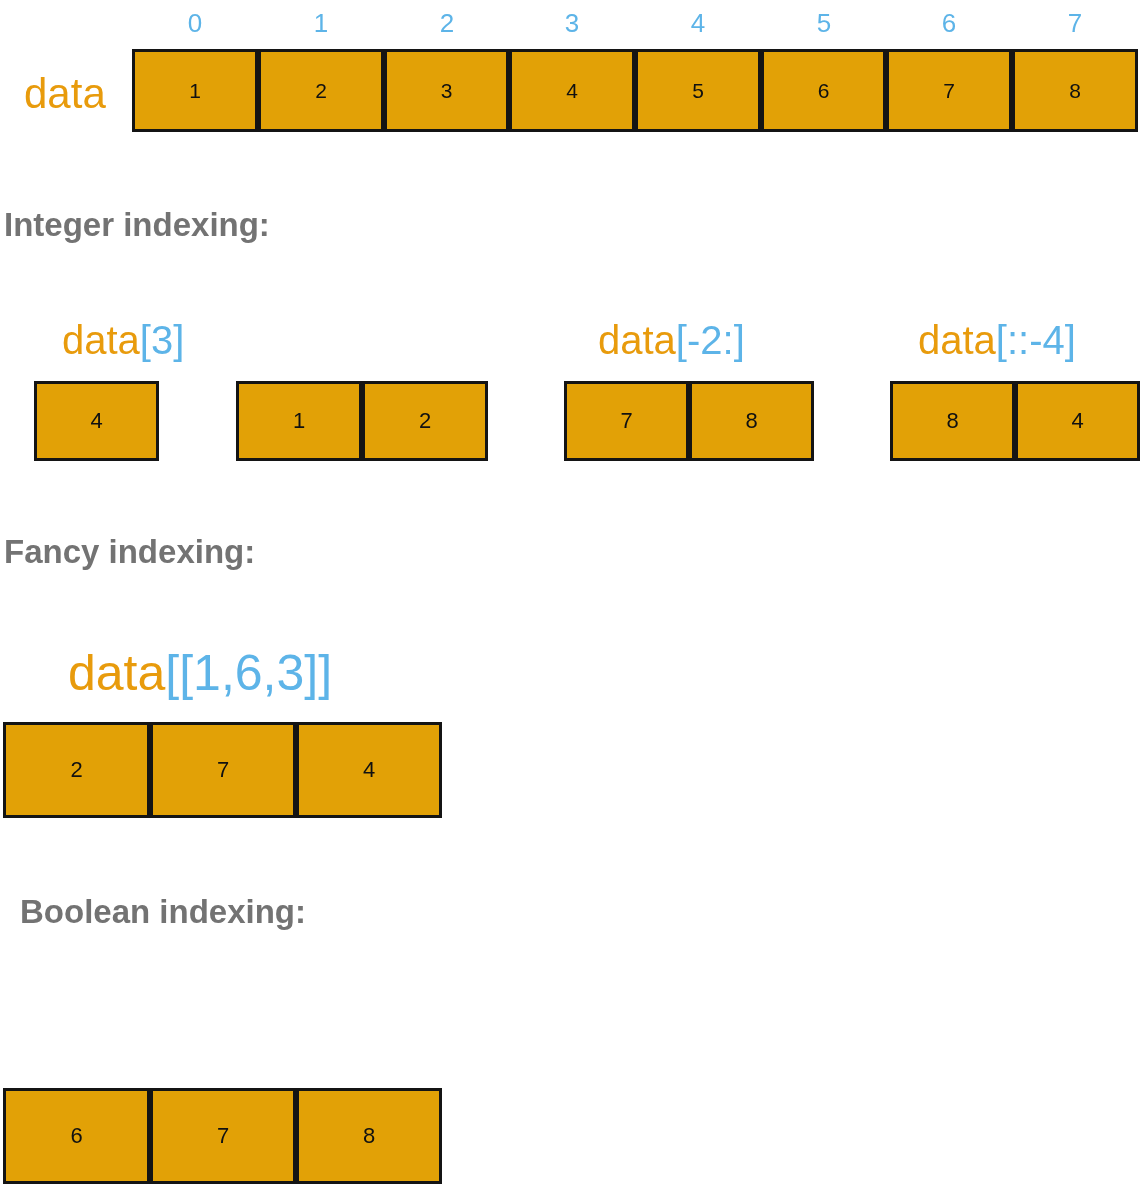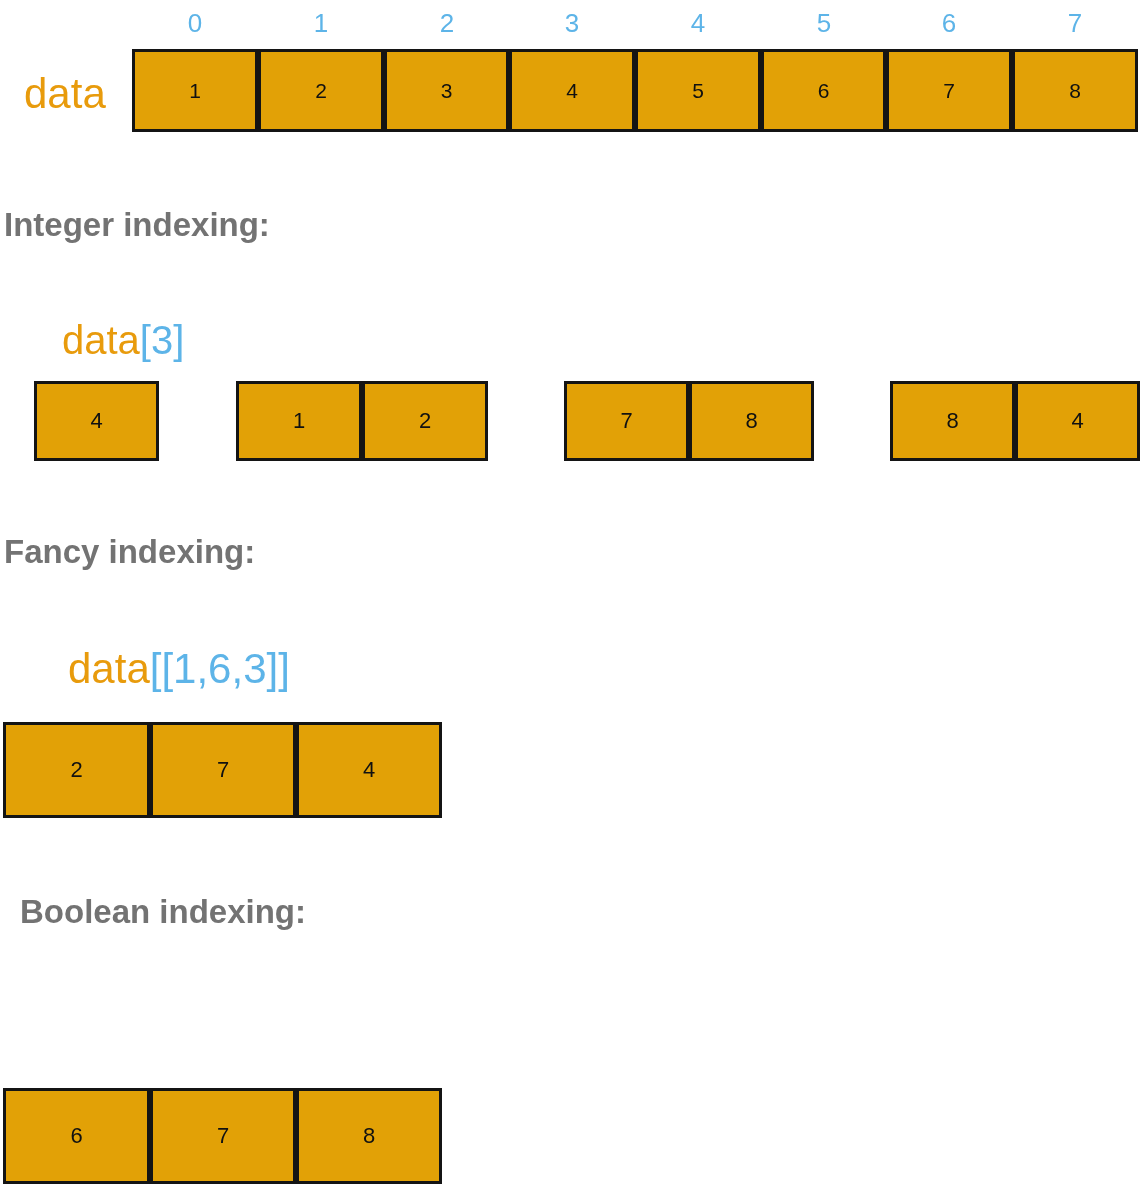--- a/index.html
+++ b/index.html
@@ -72,21 +72,21 @@
   
   .expr {
     position: absolute;
     font-family: "Liberation Sans", sans-serif;
     line-height: 1;
     white-space: nowrap;
   }
   .expr .base { color: #E89B0C; }
   .expr .sub  { color: #5DB4E8; }
   .expr.sz-small { font-size: 40px; }
-  .expr.sz-big   { font-size: 42px; text-align: center; }
+  .expr.sz-big   { font-size: 50px; text-align: center; }
 </style>
 </head>
 <body>
 
 <div id="canvas">
 
   <div class="abs">
 
     <div class="idx" style="left:132px; top:10px; width:126px;">0</div>
     <div class="idx" style="left:258px; top:10px; width:126px;">1</div>
@@ -112,23 +112,29 @@
   <div class="heading" style="left:4px; top:208px;">Integer indexing:</div>
 
   <div class="expr sz-small" style="left:26px; top:320px;margin-left:36px;">
     <span class="base">data</span><span class="sub">[3]</span>
   </div>
   <div class="cell" style="left:34px; top:381px; width:125px; height:80px;">4</div>
 
   <div class="cell" style="left:236px; top:381px; width:126px; height:80px;">1</div>
   <div class="cell" style="left:362px; top:381px; width:126px; height:80px;">2</div>
 
+  <div class="expr sz-small" style="left:598px; top:320px;">
+    <span class="base">data</span><span class="sub">[-2:]</span>
+  </div>
   <div class="cell" style="left:564px; top:381px; width:125px; height:80px;">7</div>
   <div class="cell" style="left:689px; top:381px; width:125px; height:80px;">8</div>
 
+  <div class="expr sz-small" style="left:918px; top:320px;">
+    <span class="base">data</span><span class="sub">[::-4]</span>
+  </div>
   <div class="cell" style="left:890px;  top:381px; width:125px; height:80px;">8</div>
   <div class="cell" style="left:1015px; top:381px; width:125px; height:80px;">4</div>
 
   <div class="heading" style="left:4px; top:535px;">Fancy indexing:</div>
 
   <div class="expr sz-big" style="left:68px; top:648px;">
     <span class="base">data</span><span class="sub">[[1,6,3]]</span>
   </div>
   <div class="cell" style="left:3px;   top:722px; width:147px; height:96px;">2</div>
   <div class="cell" style="left:150px; top:722px; width:146px; height:96px;">7</div>

